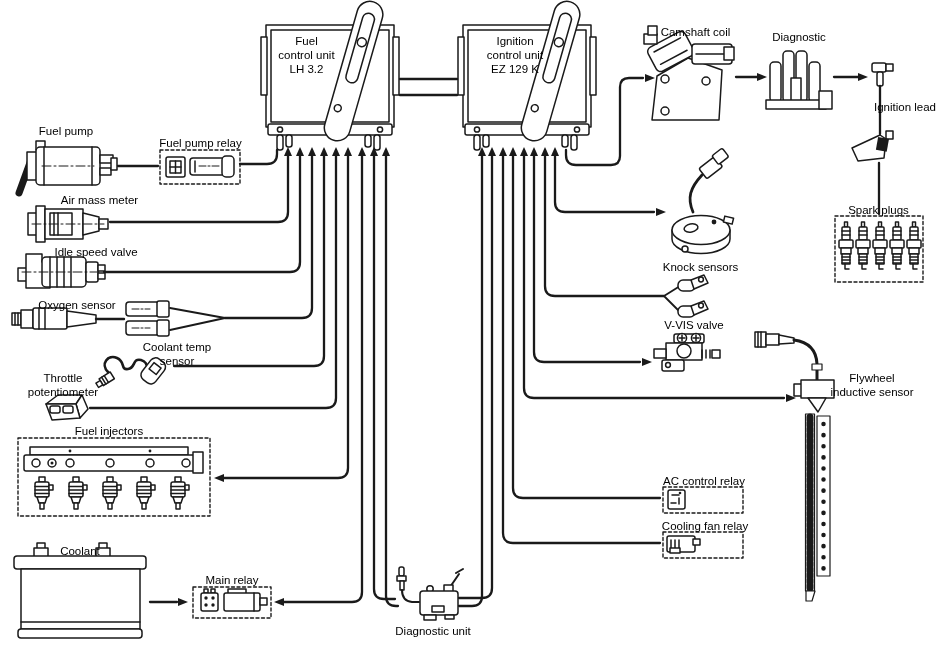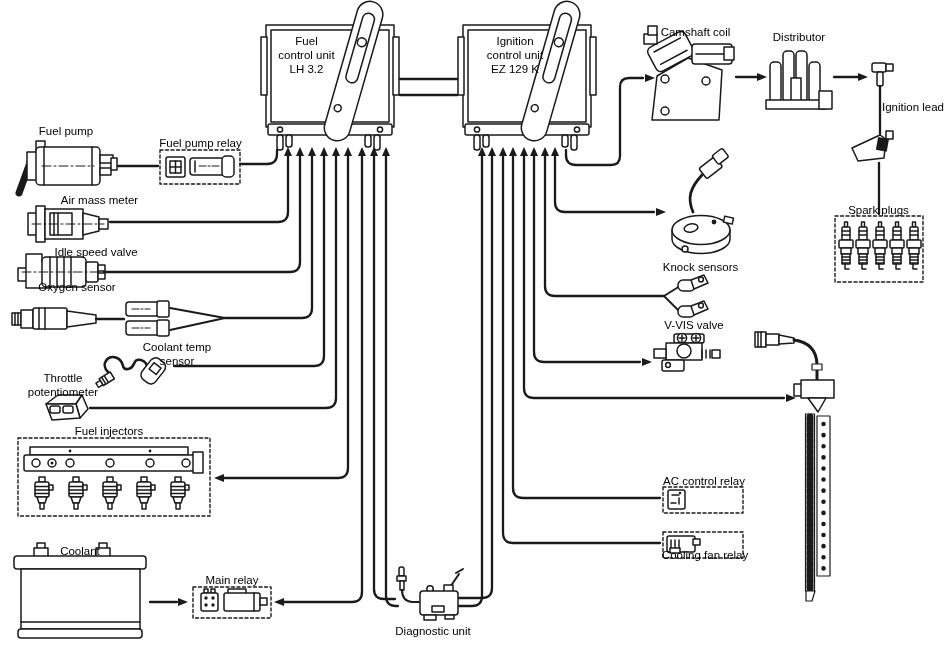--- a/index.html
+++ b/index.html
@@ -1,21 +1,21 @@
 <!DOCTYPE html>
 <html><head>
 <meta charset="utf-8">
 <style>
   html,body{margin:0;padding:0;background:#fff}
   .canvas{position:relative;width:945px;height:650px;background:#fff;
           font-family:"Liberation Sans",sans-serif;overflow:hidden}
   .art{position:absolute;left:0;top:0}
   .lbl{position:absolute;font-size:11.5px;line-height:1.22;color:#000;
        text-align:center;white-space:pre-line}
-  .lbl.alignleft{text-align:right}
+  .lbl.alignleft{text-align:left}
 </style>
 </head>
 <body>
 
 <div class="canvas">
 
 <svg class="art" width="945" height="650" viewBox="0 0 945 650">
 <defs>
   <g id="ecu">
     <rect x="0" y="14" width="128" height="102" fill="#fff"></rect>
@@ -393,34 +393,36 @@
 </g>
 </svg>
 
 <div class="lbl" style="left:272px;top:34px;width:69px">Fuel
 control unit
 LH 3.2</div>
 <div class="lbl" style="left:469px;top:34px;width:92px">Ignition
 control unit
 EZ 129 K</div>
 <div class="lbl" style="left:648px;top:25px;width:95px">Camshaft coil</div>
-<div class="lbl" style="left:753px;top:30px;width:92px">Distributor</div>
+<div class="lbl" style="left:753px;top:30px;width:92px">Diagnostic</div>
 <div class="lbl alignleft" style="left:874px;top:100px;width:70px">Ignition lead</div>
 <div class="lbl" style="left:831px;top:203px;width:95px">Spark plugs</div>
 <div class="lbl" style="left:20px;top:124px;width:92px">Fuel pump</div>
 <div class="lbl" style="left:153px;top:136px;width:95px">Fuel pump relay</div>
 <div class="lbl" style="left:47px;top:193px;width:105px">Air mass meter</div>
 <div class="lbl" style="left:40px;top:245px;width:112px">Idle speed valve</div>
-<div class="lbl" style="left:28px;top:280px;width:98px">Oxygen sensor</div>
+<div class="lbl" style="left:28px;top:298px;width:98px">Oxygen sensor</div>
 <div class="lbl" style="left:133px;top:340px;width:88px">Coolant temp
 sensor</div>
 <div class="lbl" style="left:14px;top:371px;width:98px">Throttle
 potentiometer</div>
 <div class="lbl" style="left:58px;top:424px;width:102px">Fuel injectors</div>
 <div class="lbl" style="left:34px;top:544px;width:92px">Coolant</div>
 <div class="lbl" style="left:193px;top:573px;width:78px">Main relay</div>
 <div class="lbl" style="left:387px;top:624px;width:92px">Diagnostic unit</div>
 <div class="lbl" style="left:653px;top:260px;width:95px">Knock sensors</div>
 <div class="lbl" style="left:650px;top:318px;width:88px">V-VIS valve</div>
+<div class="lbl" style="left:826px;top:371px;width:92px">Flywheel
+inductive sensor</div>
 <div class="lbl" style="left:660px;top:474px;width:88px">AC control relay</div>
-<div class="lbl" style="left:656px;top:548px;width:98px">Cooling fan relay</div>
+<div class="lbl" style="left:656px;top:519px;width:98px">Cooling fan relay</div>
 
 </div>
 
 </body></html>

